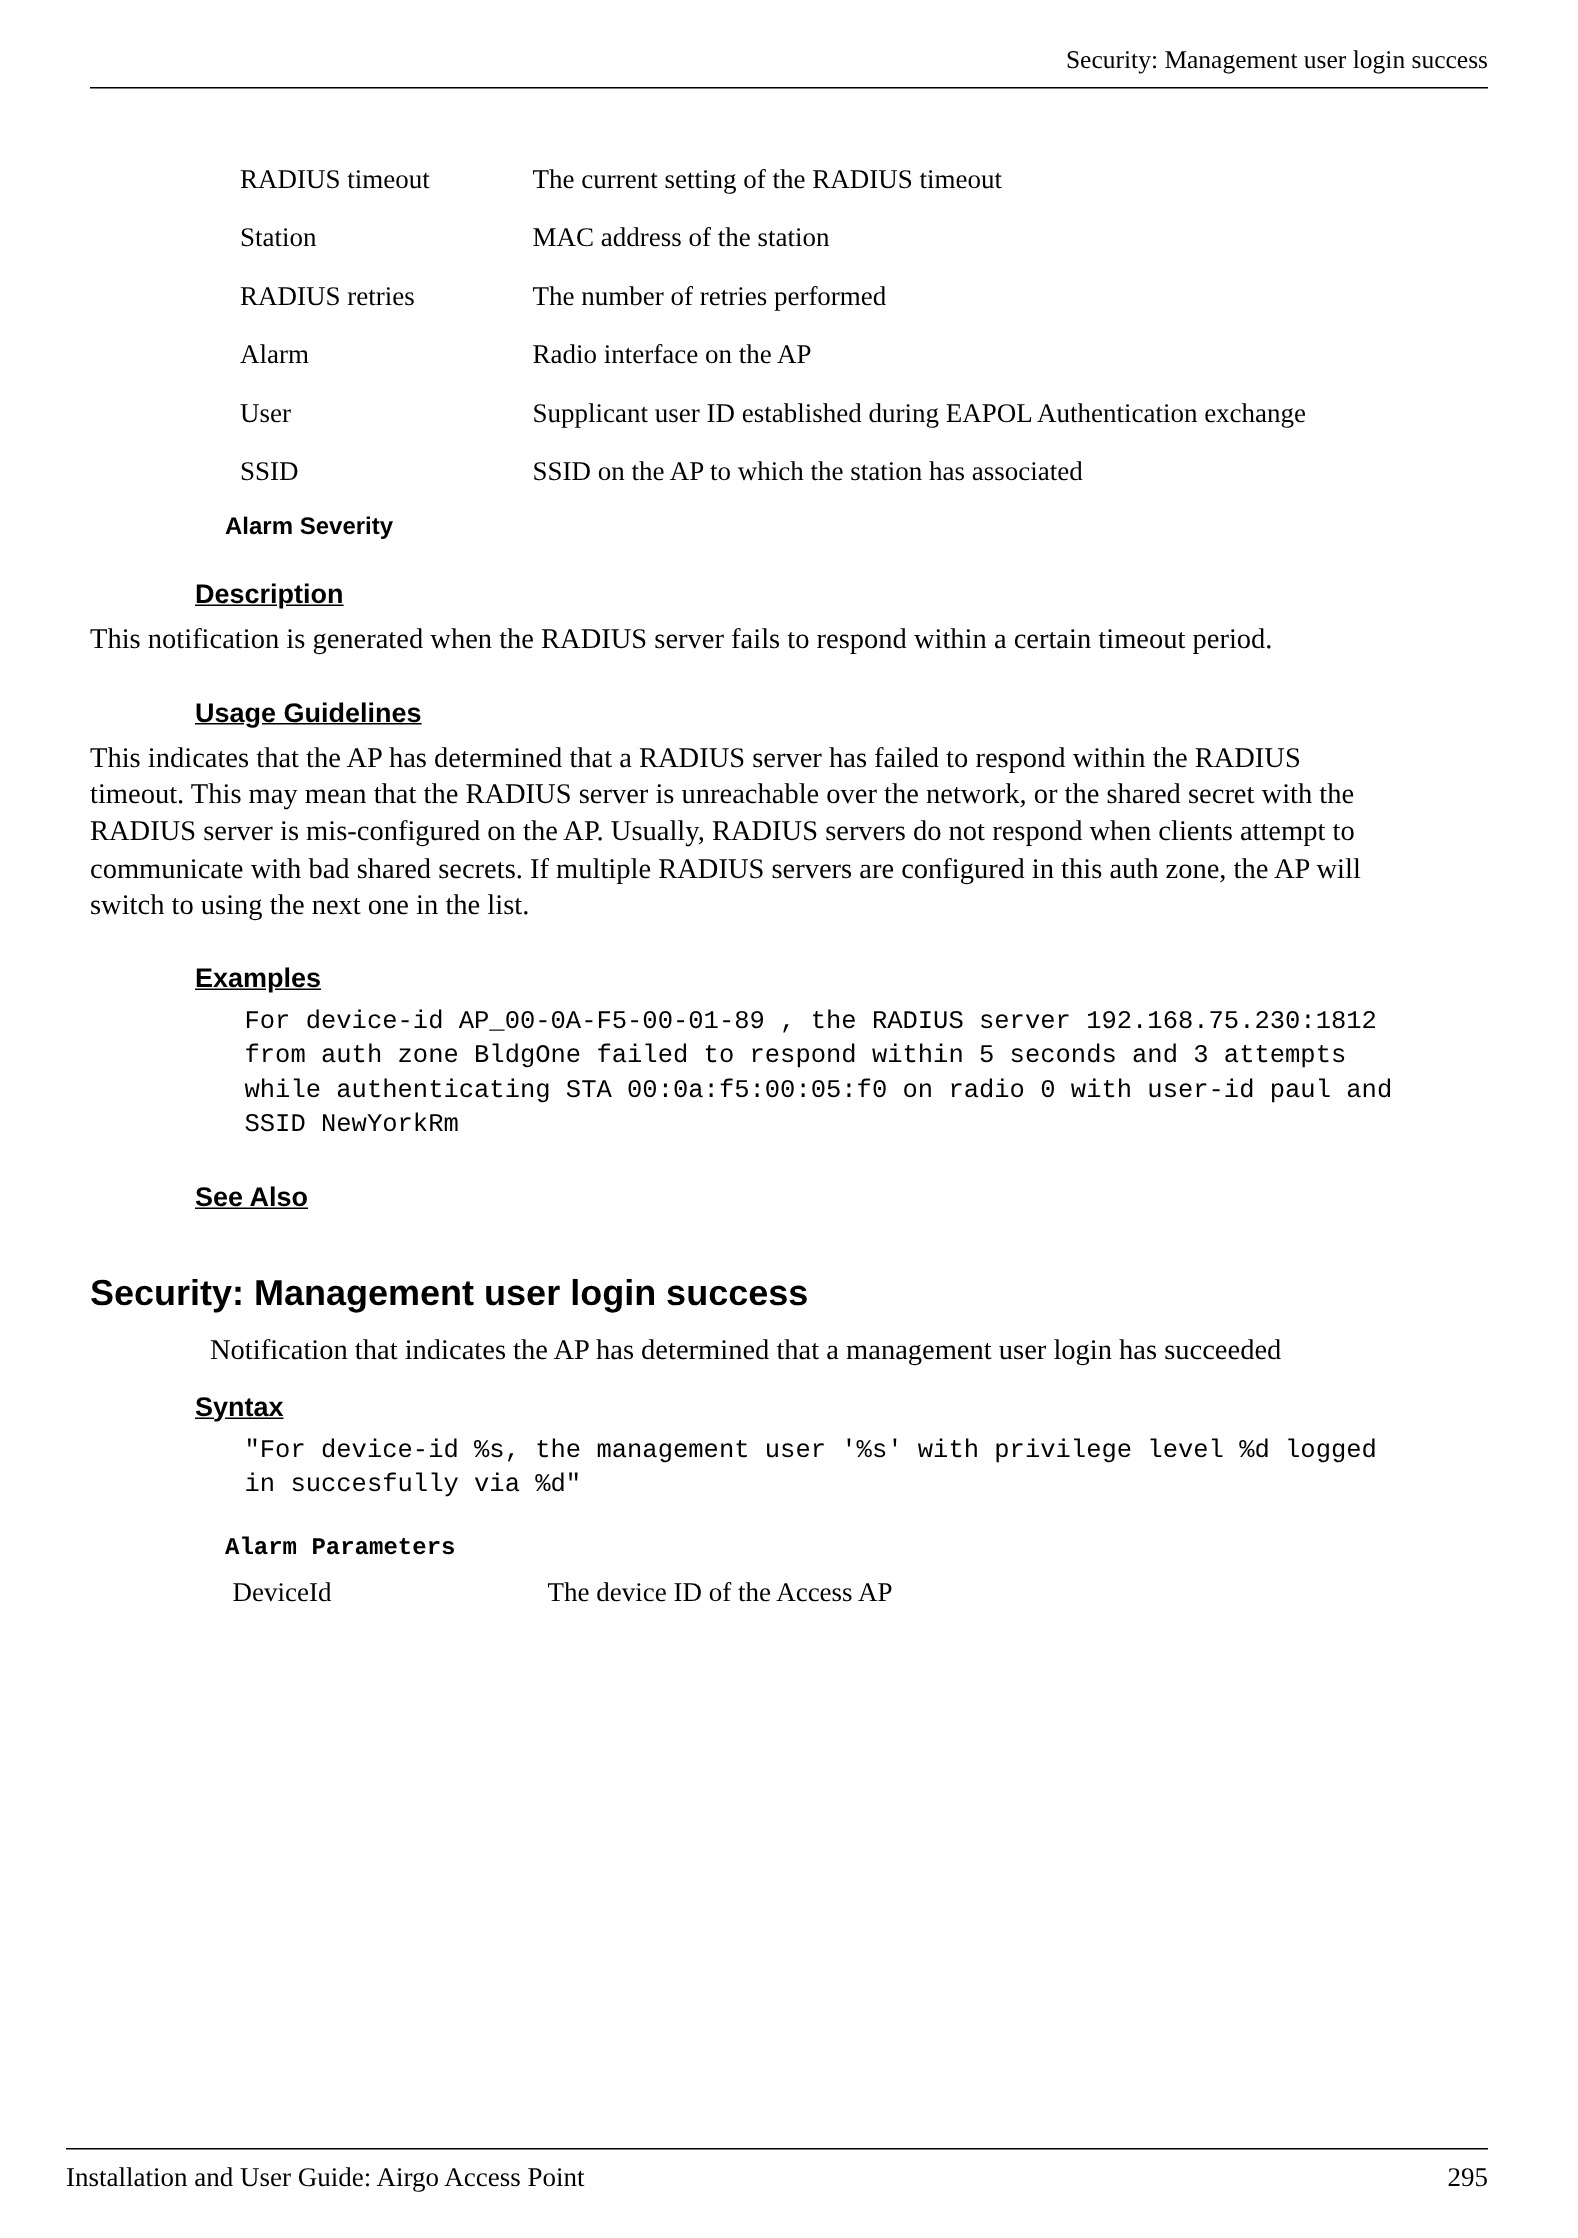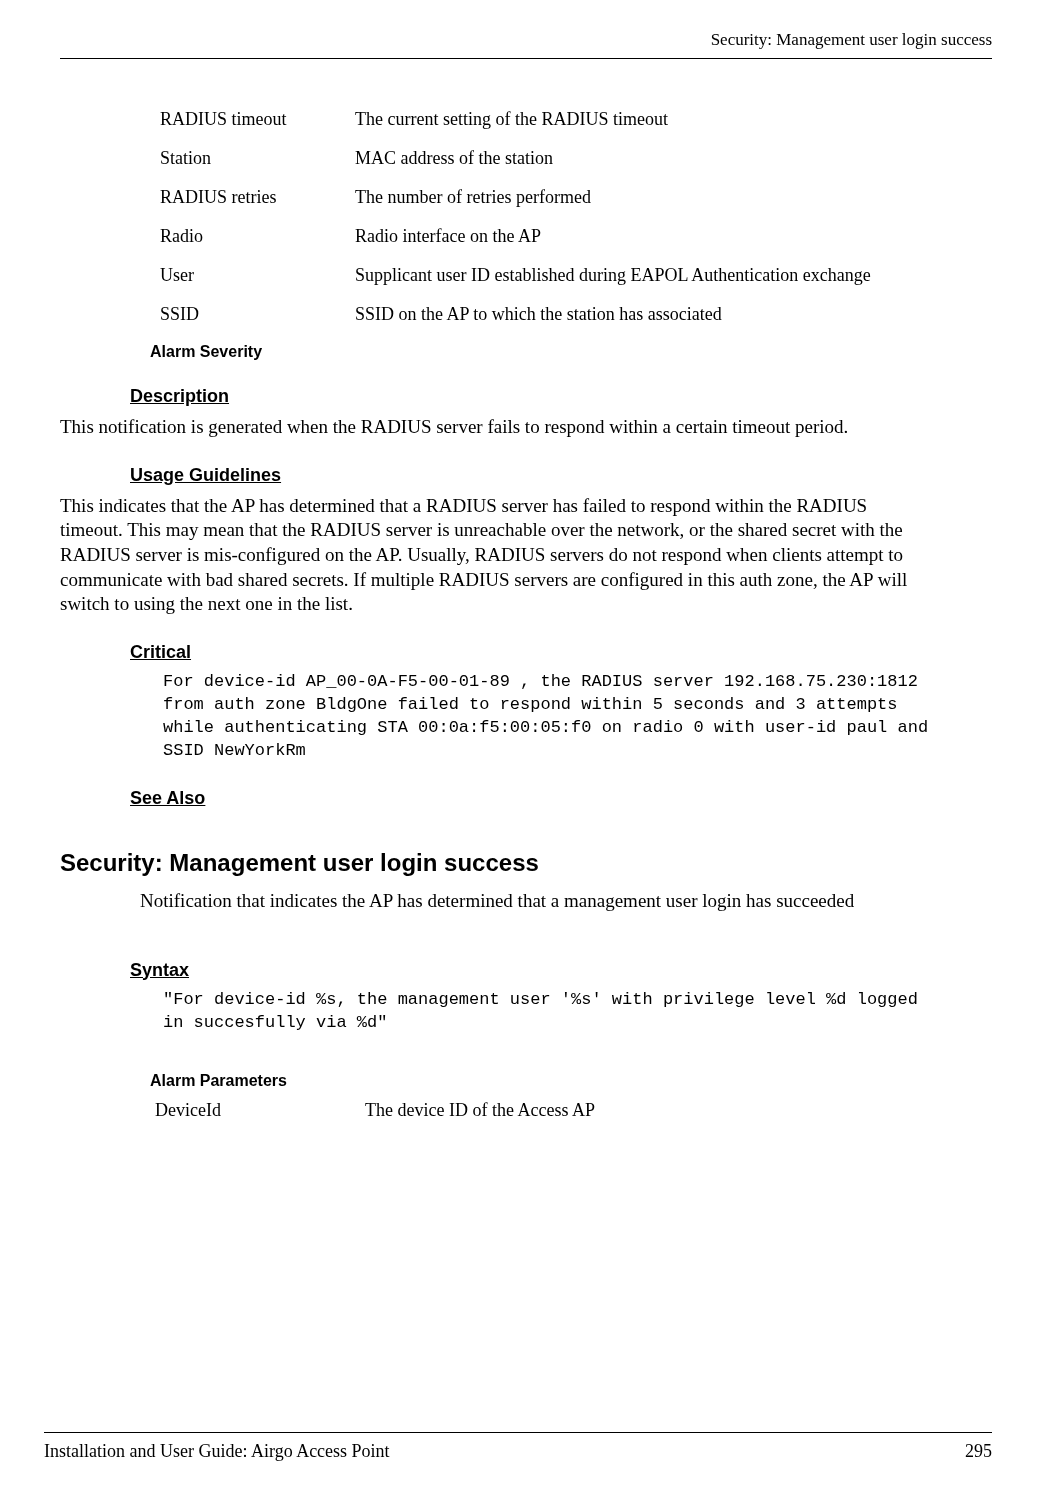--- a/index.html
+++ b/index.html
@@ -121,53 +121,53 @@
     </div>
     <div class="param-row">
       <div class="param-name">Station</div>
       <div class="param-desc">MAC address of the station</div>
     </div>
     <div class="param-row">
       <div class="param-name">RADIUS retries</div>
       <div class="param-desc">The number of retries performed</div>
     </div>
     <div class="param-row">
-      <div class="param-name">Radio</div>
+      <div class="param-name">Alarm</div>
       <div class="param-desc">Radio interface on the AP</div>
     </div>
     <div class="param-row">
       <div class="param-name">User</div>
       <div class="param-desc">Supplicant user ID established during EAPOL Authentication exchange</div>
     </div>
     <div class="param-row">
       <div class="param-name">SSID</div>
       <div class="param-desc">SSID on the AP to which the station has associated</div>
     </div>
   </div>
 
   <div class="section-sub-header">Alarm Severity</div>
 
   <div class="heading-underline">Description</div>
   <div class="body-text">This notification is generated when the RADIUS server fails to respond within a certain timeout period.</div>
 
   <div class="heading-underline">Usage Guidelines</div>
   <div class="body-text">This indicates that the AP has determined that a RADIUS server has failed to respond within the RADIUS timeout. This may mean that the RADIUS server is unreachable over the network, or the shared secret with the RADIUS server is mis-configured on the AP. Usually, RADIUS servers do not respond when clients attempt to communicate with bad shared secrets. If multiple RADIUS servers are configured in this auth zone, the AP will switch to using the next one in the list.</div>
 
-  <div class="heading-underline">Critical</div>
+  <div class="heading-underline">Examples</div>
   <div class="mono-text">For device-id AP_00-0A-F5-00-01-89 , the RADIUS server 192.168.75.230:1812 from auth zone BldgOne failed to respond within 5 seconds and 3 attempts while authenticating STA 00:0a:f5:00:05:f0 on radio 0 with user-id paul and SSID NewYorkRm</div>
 
   <div class="heading-underline">See Also</div>
 
   <div class="main-heading">Security: Management user login success</div>
   <div class="body-text" style="margin-left:80px;">Notification that indicates the AP has determined that a management user login has succeeded</div>
 
-  <div class="heading-underline" style="margin-top:46px;">Syntax</div>
+  <div class="heading-underline" style="margin-top:14px;">Syntax</div>
   <div class="mono-text">"For device-id %s, the management user '%s' with privilege level %d logged in succesfully via %d"</div>
 
-  <div class="section-sub-header" style="margin-top:38px;">Alarm Parameters</div>
+  <div class="section-sub-header" style="margin-top:21px;font-family:Liberation Mono, monospace;">Alarm Parameters</div>
   <div class="param-table-2">
     <div class="param-row">
       <div class="param-name" style="width:210px;">DeviceId</div>
       <div class="param-desc">The device ID of the Access AP</div>
     </div>
   </div>
 </div>
 
 <div class="footer">
   <span>Installation and User Guide: Airgo Access Point</span>

